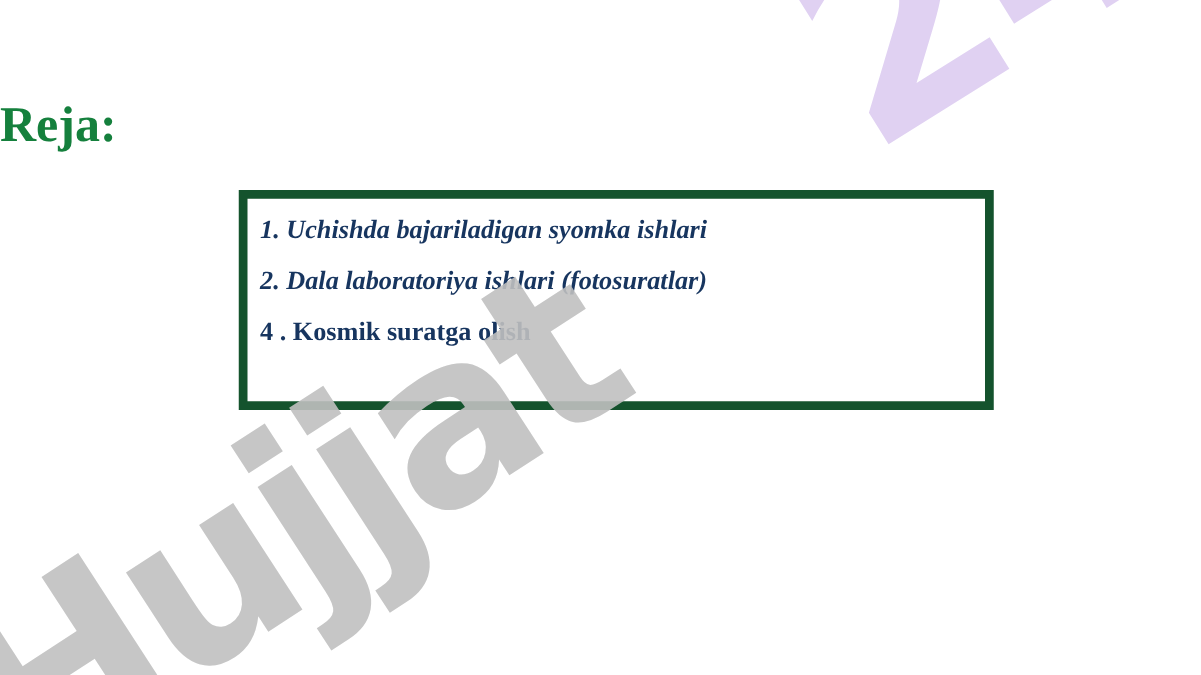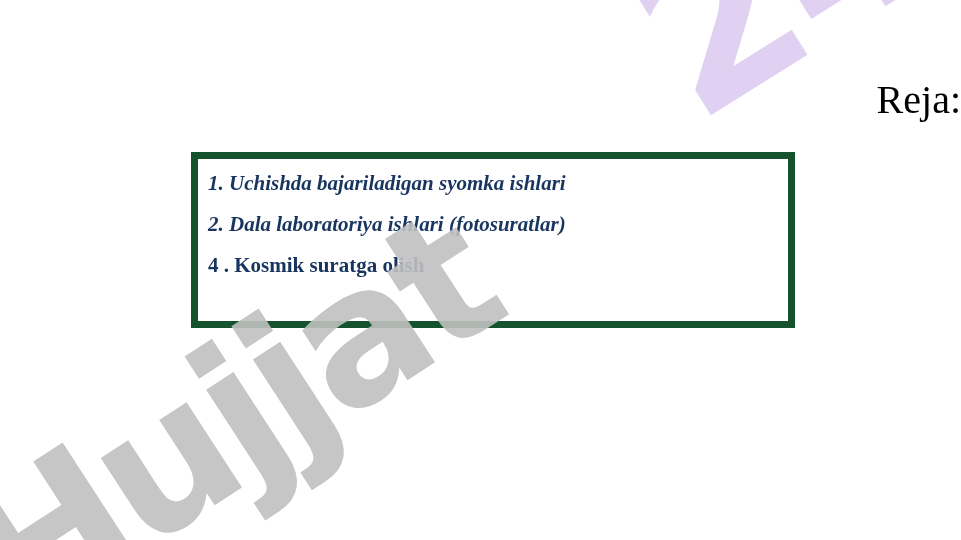--- a/index.html
+++ b/index.html
@@ -62,24 +62,24 @@
     position: absolute;
     inset: 0;
     z-index: 2;
   }
 
   #slide-title {
     position: absolute;
     left: 0;
     right: 0;
     top: 76px;
-    text-align: right;
+    text-align: left;
     font-size: 40px;
-    font-weight: 400;
-    color: #000000;
+    font-weight: 700;
+    color: #15803d;
     letter-spacing: 0px;
   }
 
   #agenda-box {
     position: absolute;
     left: 191px;
     top: 152px;
     width: 604px;
     height: 176px;
     box-sizing: border-box;

